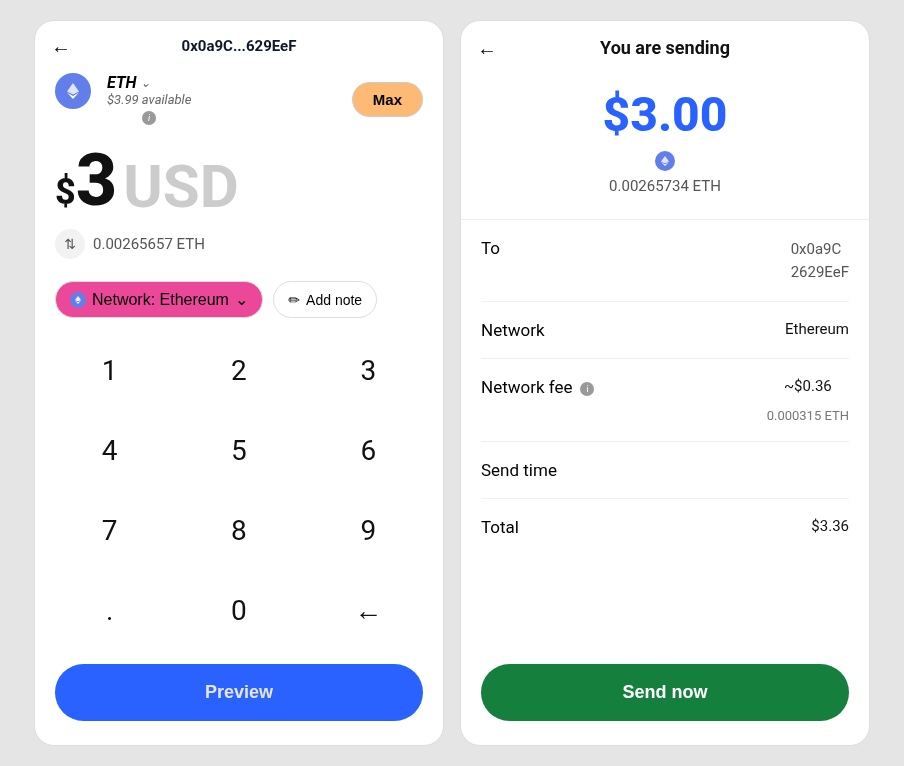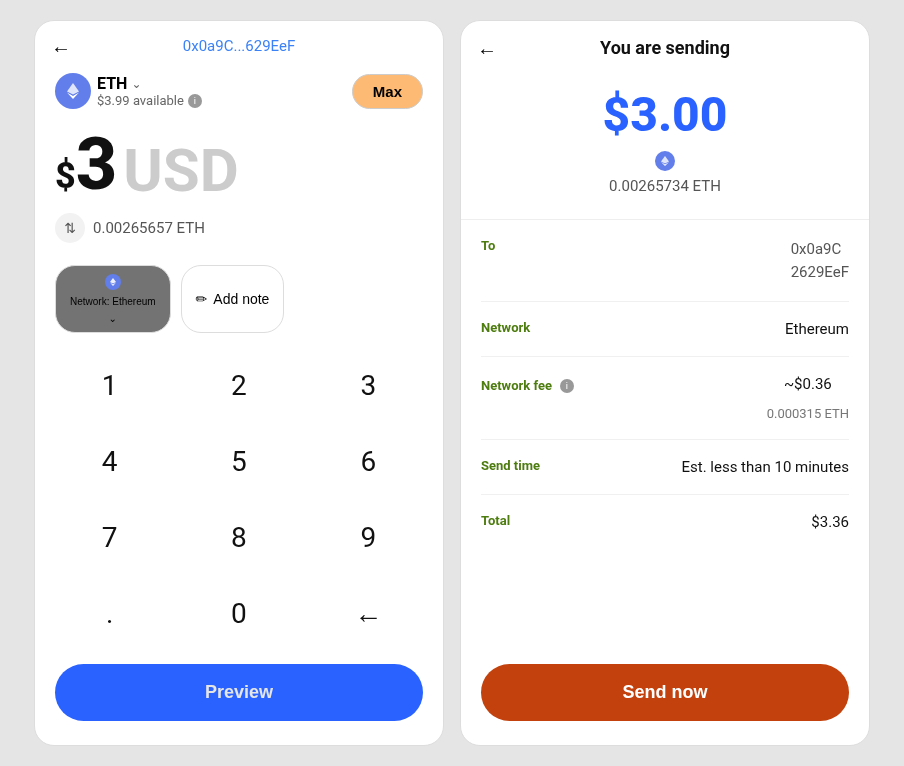--- a/index.html
+++ b/index.html
@@ -41,35 +41,35 @@
       position: relative;
     }
     .back-arrow {
       position: absolute;
       left: 16px;
       font-size: 20px;
       color: #000;
       cursor: pointer;
     }
     .address-text {
-      color: #3b82f6;
-      font-size: 15px;
-      font-weight: 400;
+      color: #0f172a;
+      font-size: 15px;
+      font-weight: 700;
       text-align: right;
     }
     .token-row {
       display: flex;
       align-items: center;
       justify-content: space-between;
       padding: 10px 20px;
     }
     .token-info {
       display: flex;
-      align-items: center;
-      gap: 6px;
+      gap: 16px;
+      font-style: italic;
     }
     .eth-icon {
       width: 36px;
       height: 36px;
       background: #627eea;
       border-radius: 50%;
       display: flex;
       align-items: center;
       justify-content: center;
       color: white;
@@ -87,20 +87,21 @@
     .chevron {
       font-size: 12px;
       color: #666;
     }
     .token-balance {
       font-size: 13px;
       color: #666;
       display: flex;
       align-items: center;
       gap: 4px;
+      flex-direction: column;
     }
     .info-icon {
       width: 14px;
       height: 14px;
       background: #999;
       border-radius: 50%;
       color: white;
       font-size: 9px;
       display: inline-flex;
       align-items: center;
@@ -165,25 +166,24 @@
       gap: 10px;
       padding: 8px 20px 16px;
     }
     .network-btn {
       display: flex;
       align-items: center;
       gap: 6px;
       border: 1.5px solid #ddd;
       border-radius: 20px;
       padding: 8px 14px;
-      background: #737373;
-      font-size: 10px;
+      background: #ec4899;
+      font-size: 16px;
       font-weight: 500;
       cursor: pointer;
-      flex-direction: column;
     }
     .network-icon {
       width: 16px;
       height: 16px;
       background: #627eea;
       border-radius: 50%;
       display: flex;
       align-items: center;
       justify-content: center;
       color: white;
@@ -283,23 +283,23 @@
       display: flex;
       justify-content: space-between;
       align-items: flex-start;
       padding: 18px 0;
       border-bottom: 1px solid #f0f0f0;
     }
     .detail-row:last-of-type {
       border-bottom: none;
     }
     .detail-label {
-      font-size: 13px;
-      font-weight: 700;
-      color: #4d7c0f;
+      font-size: 17px;
+      font-weight: 400;
+      color: #000000;
     }
     .detail-value {
       font-size: 15px;
       color: #111;
       text-align: center;
     }
     .detail-value-secondary {
       font-size: 13px;
       color: #777;
       text-align: right;
@@ -318,21 +318,21 @@
       color: white;
       font-size: 9px;
       display: inline-flex;
       align-items: center;
       justify-content: center;
       margin-left: 4px;
       vertical-align: middle;
     }
     .send-now-btn {
       margin: 10px 20px 24px;
-      background: #c2410c;
+      background: #15803d;
       color: white;
       border: none;
       border-radius: 30px;
       padding: 18px;
       font-size: 18px;
       font-weight: 600;
       cursor: pointer;
       width: calc(100% - 40px);
     }
   </style>
@@ -457,21 +457,20 @@
           <span class="fee-info-icon">i</span>
         </div>
         <div>
           <div class="detail-value">~$0.36</div>
           <div class="detail-value-secondary">0.000315 ETH</div>
         </div>
       </div>
 
       <div class="detail-row">
         <span class="detail-label">Send time</span>
-        <span class="detail-value">Est. less than 10 minutes</span>
       </div>
 
       <div class="detail-row">
         <span class="detail-label">Total</span>
         <span class="detail-value">$3.36</span>
       </div>
 
     </div>
 
     <button class="send-now-btn">Send now</button>

